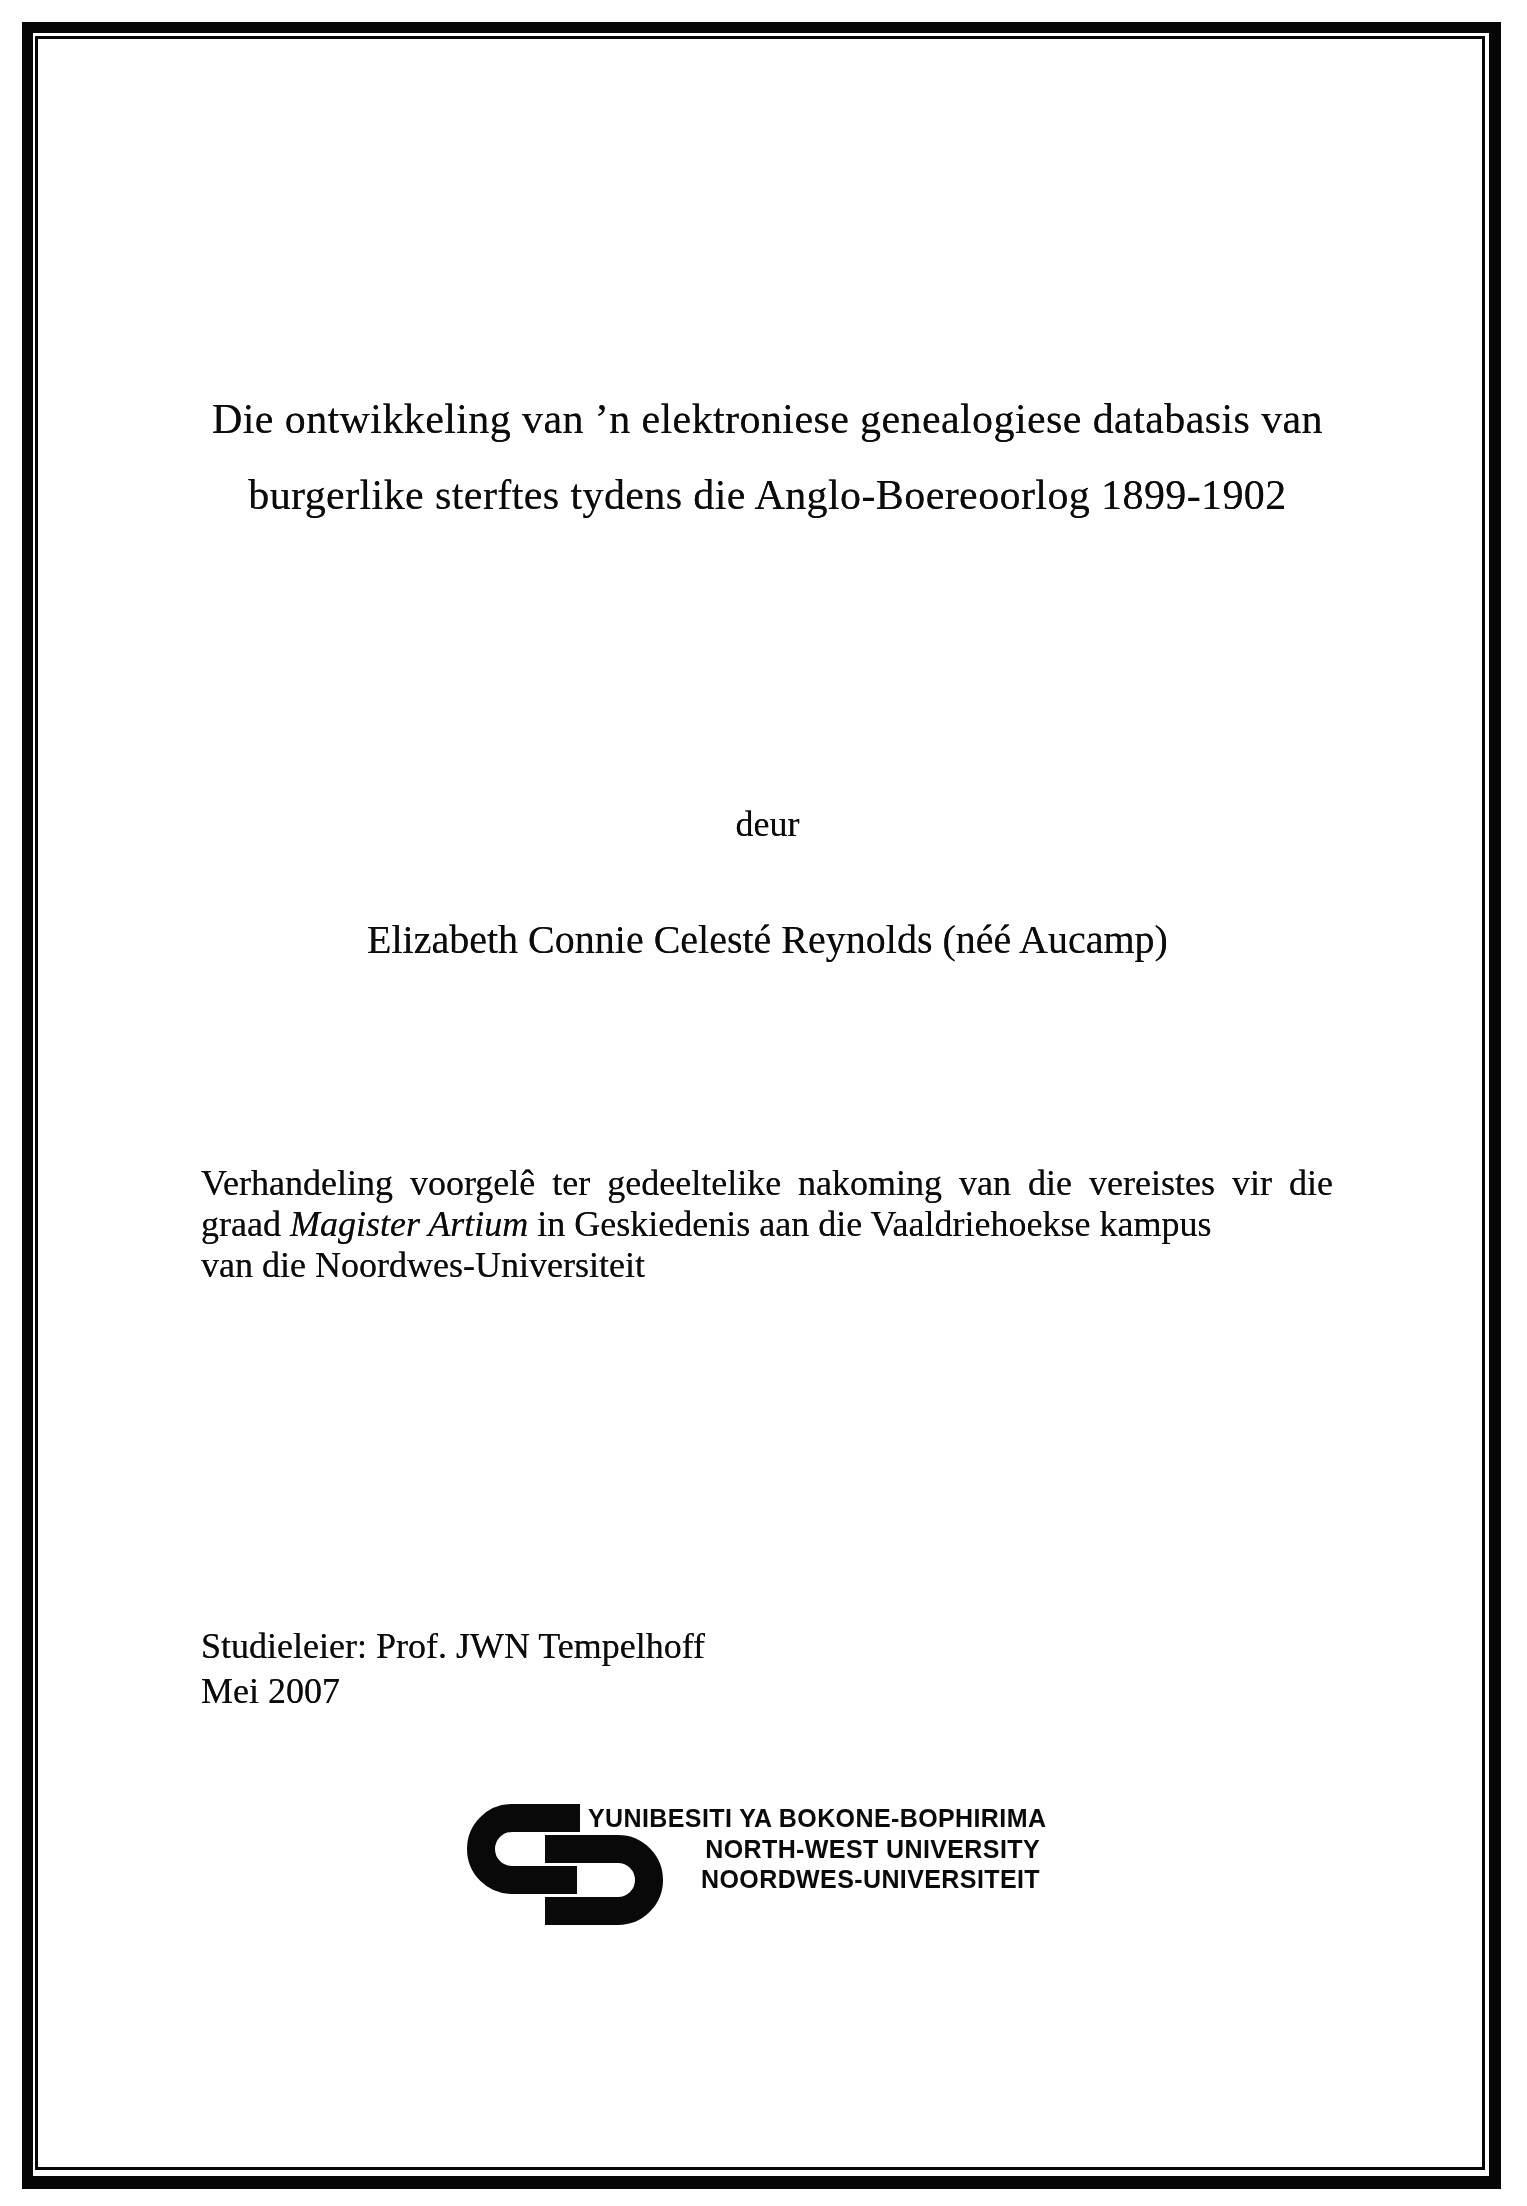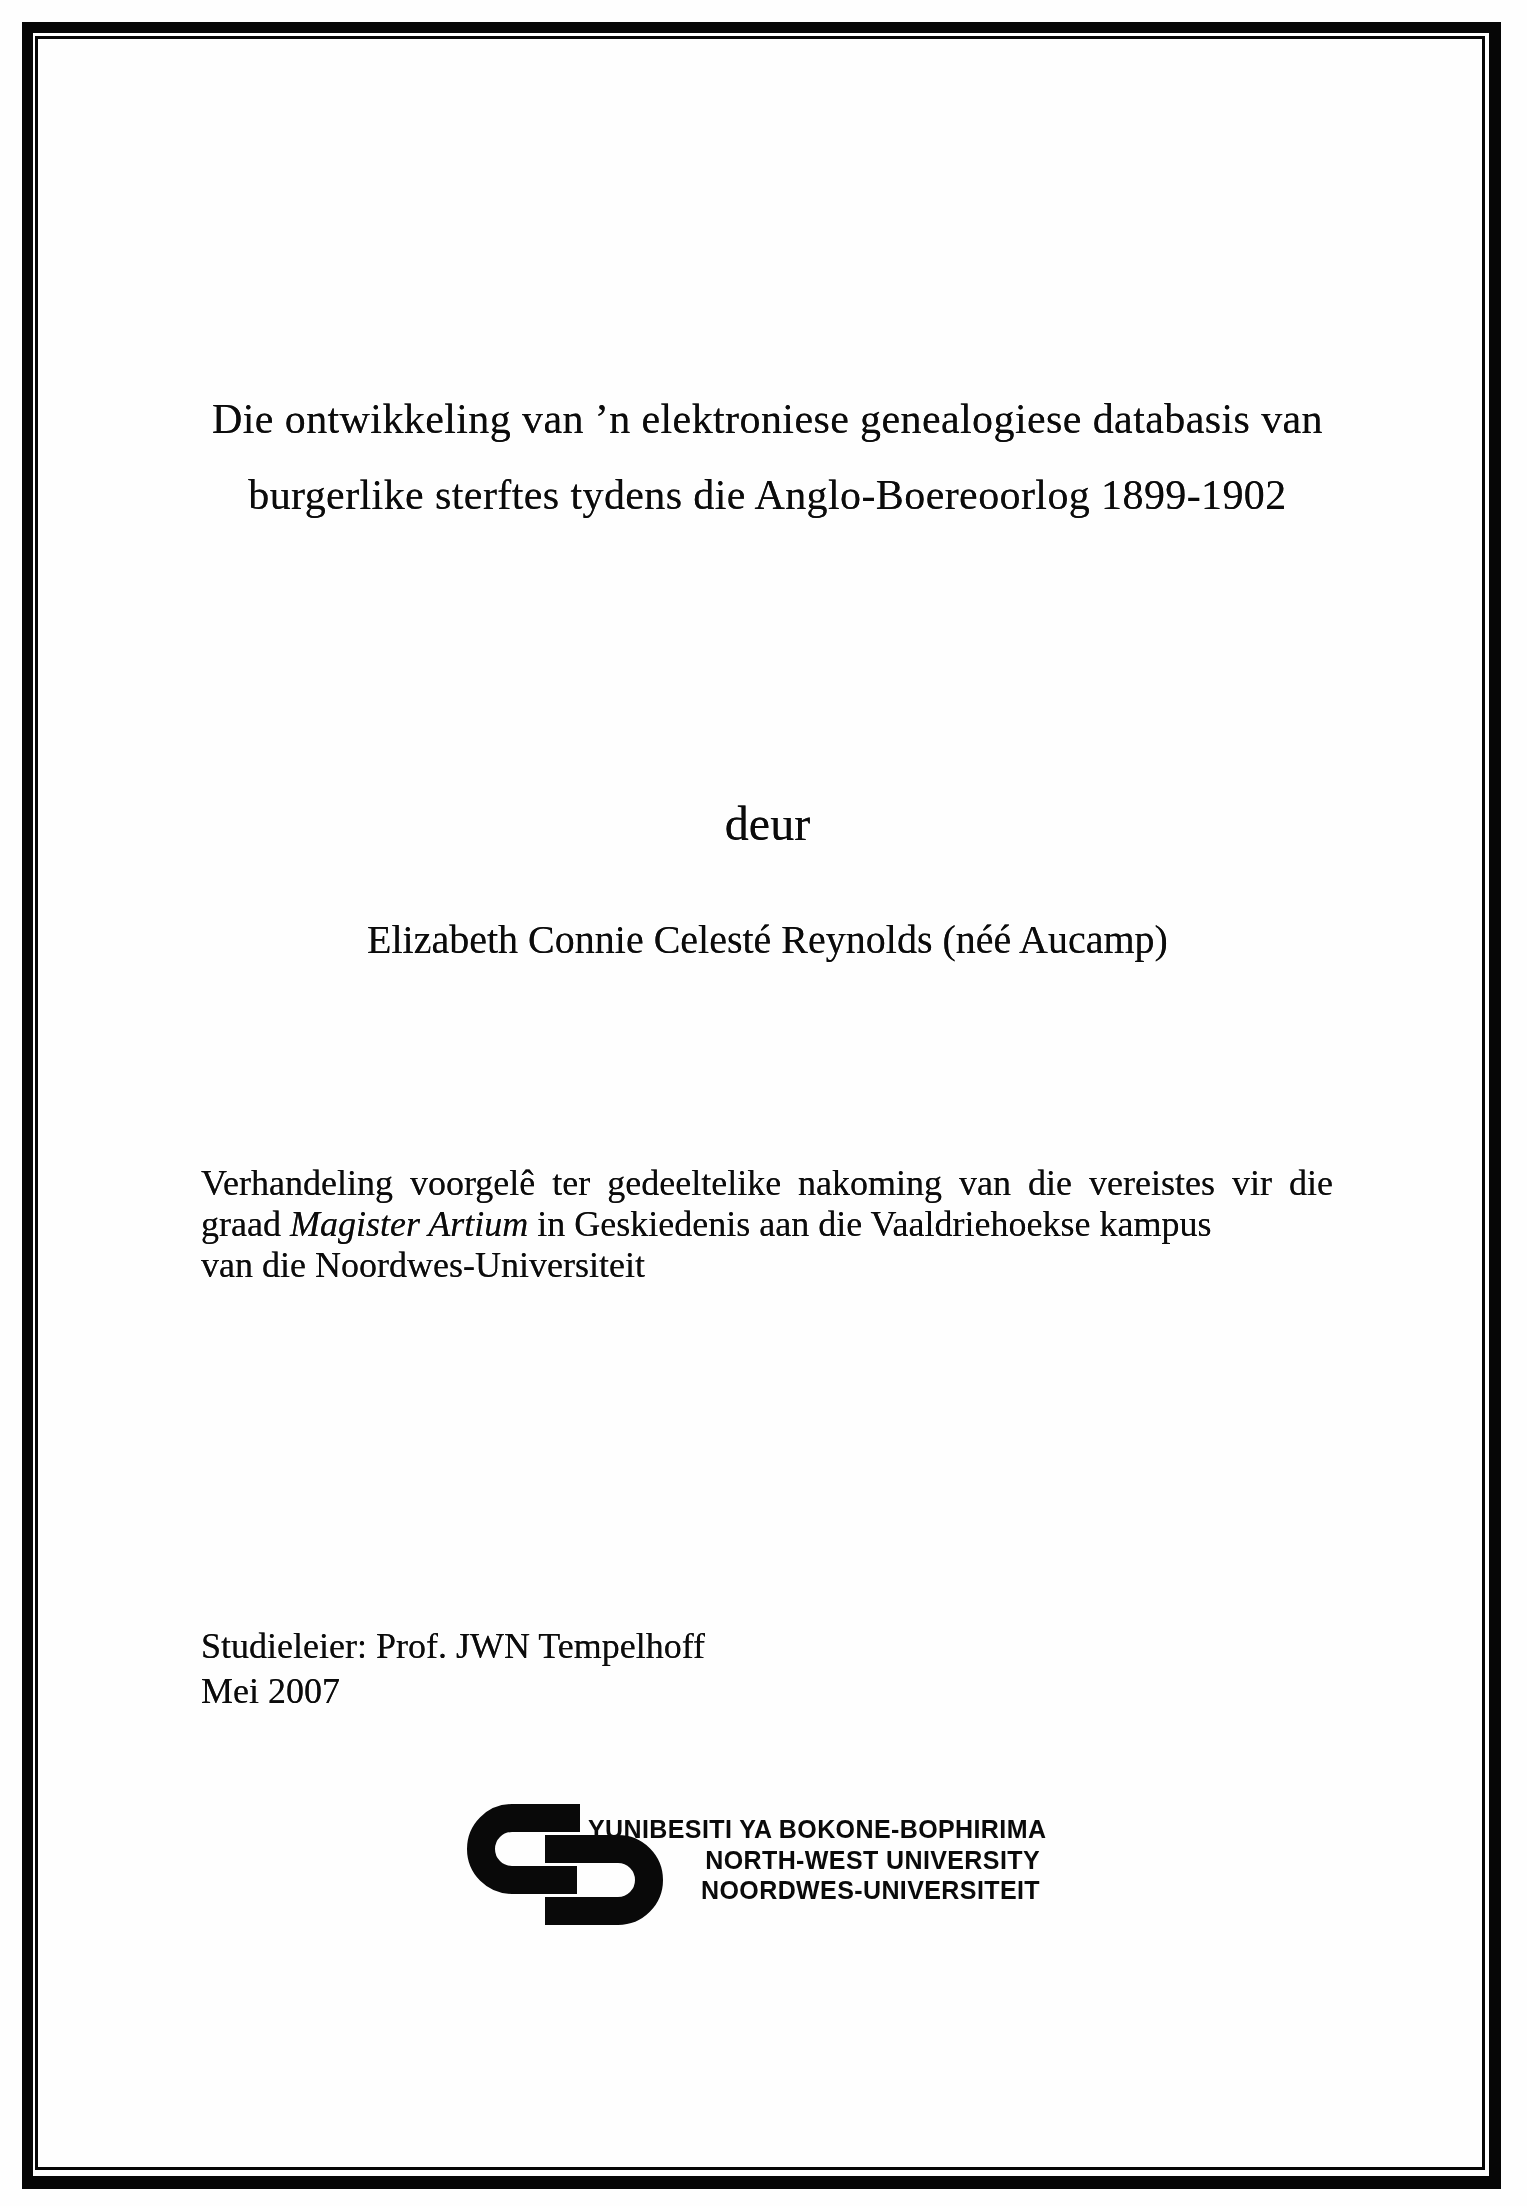--- a/index.html
+++ b/index.html
@@ -20,40 +20,40 @@
     position:absolute; left:35px; top:36px; right:42px; bottom:36px;
     border:3px solid #060606;
   }
   .ser { text-shadow:0 0 0.6px rgba(0,0,0,0.75);padding-left:8px; }
   .title {
     position:absolute; left:0; right:0; top:381px;
     text-align:center; font-size:42px; line-height:76px; letter-spacing:0.4px;
   }
   .byline {
     position:absolute; left:0; right:0; top:799px;
-    text-align:center; font-size:48px; line-height:50px;
+    text-align:center; font-size:36px; line-height:50px;
   }
   .author {
     position:absolute; left:0; right:0; top:912px;
     text-align:center; font-size:40px; line-height:56px;
   }
   .statement {
     position:absolute; left:193px; width:1132px; top:1163px;
     font-size:36px; line-height:41px;
   }
   .st-just { text-align:justify; text-align-last:justify; text-justify:inter-word; }
   .supervisor {
     position:absolute; left:193px; top:1624px;
     font-size:36px; line-height:45px;
   }
   .logo { position:absolute; left:465px; top:1800px; width:580px; height:132px; }
   .logo-mark { position:absolute; left:0; top:0; width:200px; height:130px; }
   .lk { fill:none; stroke:#090909; stroke-width:28; }
   .logo-text {
-    position:absolute; left:123px; top:14px; width:452px;
+    position:absolute; left:123px; top:3px; width:452px;
     font-family:"Liberation Sans","DejaVu Sans",sans-serif;
     font-weight:700; font-size:25px; line-height:30.5px;
     letter-spacing:0.4px; white-space:nowrap; color:#0a0a0a;
   }
   .lt-left  { text-align:left; }
   .lt-right { text-align:right; }
 </style>
 </head>
 <body>
 

